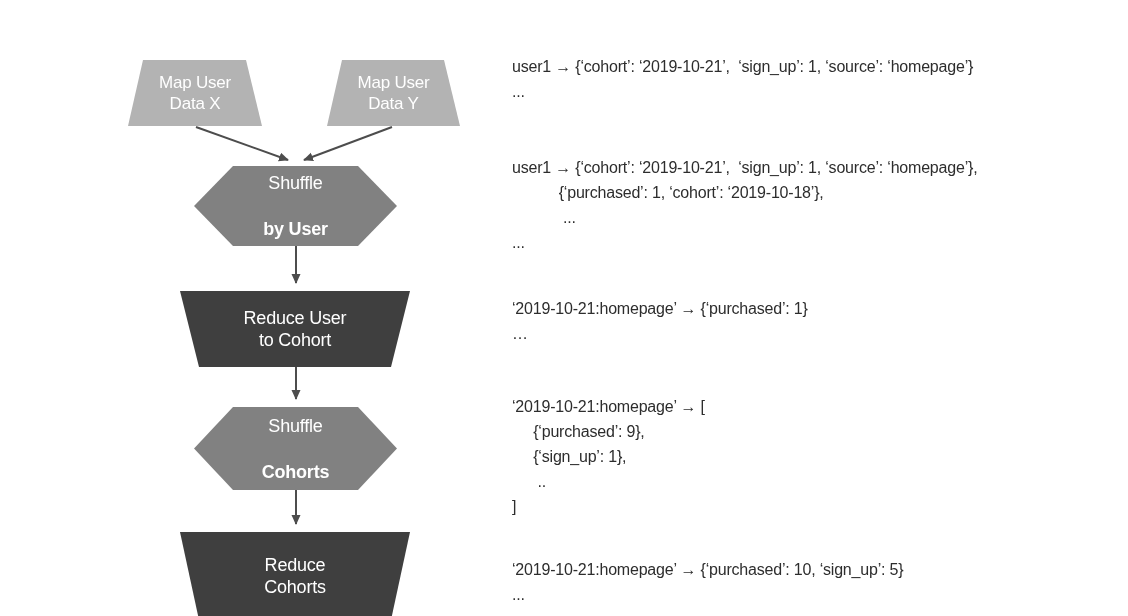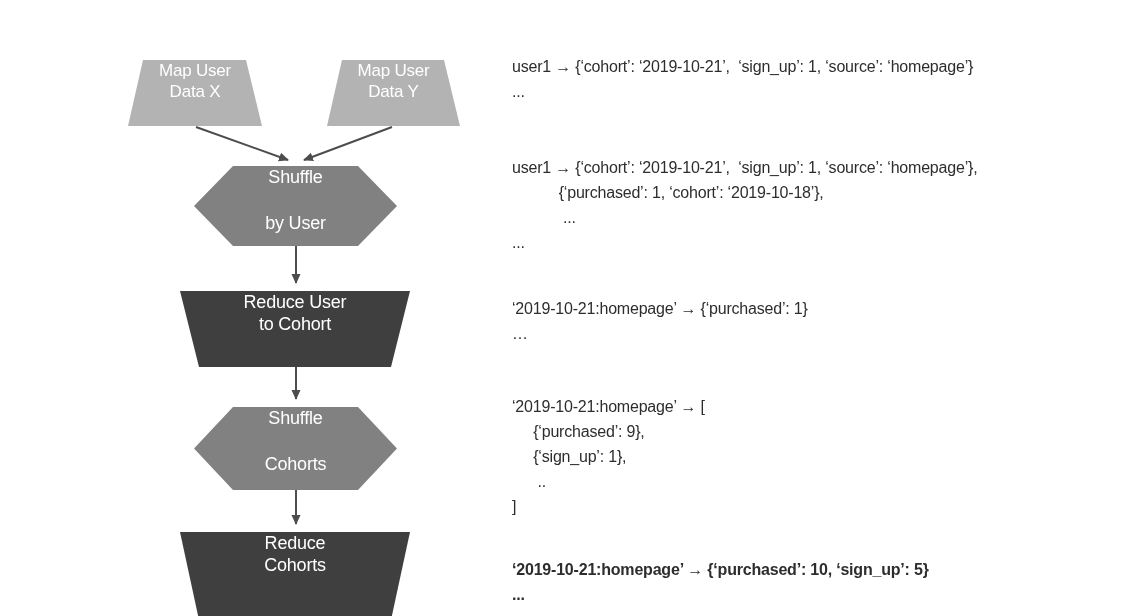--- a/index.html
+++ b/index.html
@@ -20,40 +20,40 @@
   }
   .canvas { position: relative; width: 1128px; height: 616px; }
 
   .arrows { position: absolute; left: 0; top: 0; }
   .arrow { stroke: var(--arrow); stroke-width: 2; fill: none; }
   .ah { fill: var(--arrow); }
 
   .shape {
     position: absolute;
     display: flex; flex-direction: column;
-    align-items: center; justify-content: flex-start;
+    align-items: center; justify-content: center;
     color: var(--shape-text);
     text-align: center;
     font-size: 18px; line-height: 22px;
     letter-spacing: -0.2px;
   }
   .trap-map {
     background: var(--map-fill);
     clip-path: polygon(15px 0, calc(100% - 16px) 0, 100% 100%, 0 100%);
     font-size: 17px; line-height: 21px;
   }
   .trap-reduce {
     background: var(--reduce-fill);
     clip-path: polygon(0 0, 100% 0, calc(100% - 19px) 100%, 19px 100%);
   }
   .hex {
     background: var(--shuffle-fill);
     clip-path: polygon(39px 0, calc(100% - 39px) 0, 100% 50%, calc(100% - 39px) 100%, 39px 100%, 0 50%);
   }
-  .bold { font-weight: 400; margin-top: 24px; }
+  .bold { font-weight: 700; margin-top: 24px; }
 
   .ann {
     position: absolute; left: 512px;
     color: var(--annotation-text);
     font-size: 16px; line-height: 25px;
     letter-spacing: -0.2px;
   }
   .ann-line { white-space: pre; }
 </style>
 </head>
@@ -122,18 +122,18 @@
   </div>
 
   <div class="ann" style="top:394px;">
     <div class="ann-line">‘2019-10-21:homepage’ → [</div>
     <div class="ann-line">     {‘purchased’: 9},</div>
     <div class="ann-line">     {‘sign_up’: 1},</div>
     <div class="ann-line">      ..</div>
     <div class="ann-line">]</div>
   </div>
 
-  <div class="ann" style="top:557px;font-weight:bold;">
+  <div class="ann" style="top:557px;">
     <div class="ann-line">‘2019-10-21:homepage’ → {‘purchased’: 10, ‘sign_up’: 5}</div>
     <div class="ann-line">...</div>
   </div>
 
 </div>
 
 </body></html>

